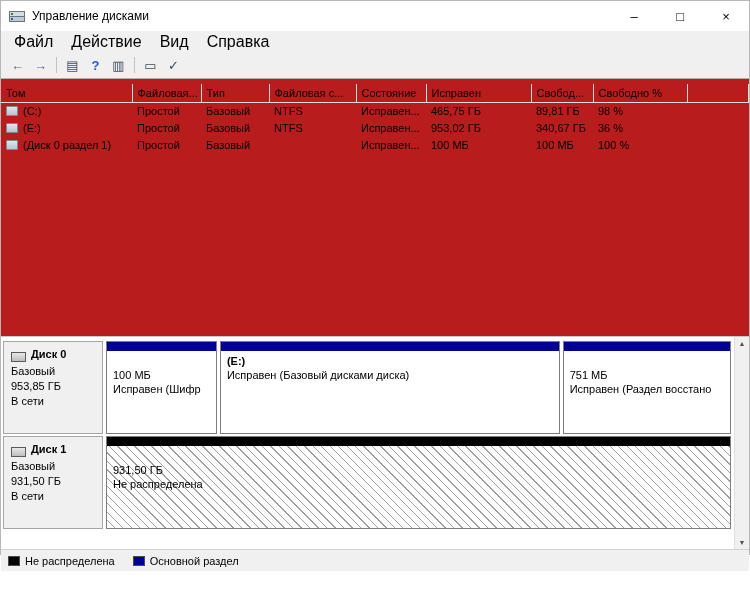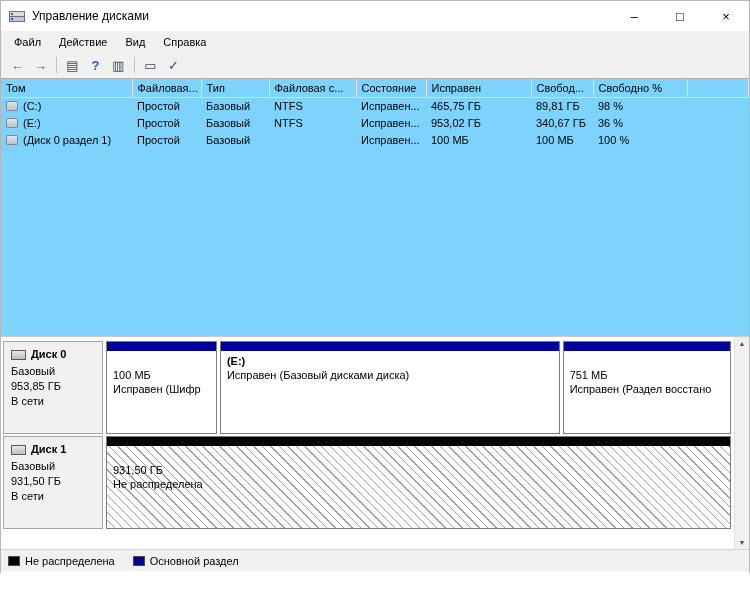--- a/index.html
+++ b/index.html
@@ -3,58 +3,58 @@
 <meta charset="utf-8">
 <style>
   * { box-sizing: border-box; margin: 0; padding: 0; }
   html,body { width: 750px; height: 593px; overflow: hidden; }
   body {
     font-family: "Liberation Sans", "DejaVu Sans", sans-serif;
     font-size: 12px;
     color: #000;
     background: #fff;
   }
-  .screen { width: 750px; height: 555px; display: flex; flex-direction: column; border-radius: 18px; }
+  .screen { width: 750px; height: 555px; display: flex; flex-direction: row; border-radius: 18px; }
   .window { border-left: 1px solid #b7b7b7; border-right: 1px solid #b7b7b7; border-top: 1px solid #b7b7b7; }
 
   
   .titlebar { height: 30px; background: #fff; display: flex; align-items: center; padding-left: 8px; }
   .app-icon { width: 16px; height: 14px; margin-right: 7px; flex: none; }
   .title { font-size: 12px; }
   .win-controls { margin-left: auto; display: flex; height: 100%; }
   .win-btn { width: 46px; height: 100%; display: flex; align-items: center; justify-content: center; font-size: 13px; cursor: default; }
 
   
   .menubar { height: 21px; background: #f0f0f0; display: flex; align-items: center; padding-left: 4px; }
-  .menu-item { padding: 20px 9px; font-size: 11px; }
+  .menu-item { padding: 20px 9px; font-size: 16px; }
 
   
   .toolbar { height: 27px; background: #f0f0f0; border-bottom: 1px solid #b0b0b0; display: flex; align-items: center; padding-left: 5px; }
   .tb-icon { width: 23px; height: 21px; display: flex; align-items: center; justify-content: center; font-size: 13px; color: #53677f; }
   .tb-icon.dark { color: #3a4a5a; }
   .tb-icon.blue { color: #1f5fbf; font-weight: bold; }
   .tb-sep { width: 1px; height: 16px; background: #c2c2c2; margin: 0 4px; }
 
   
-  .listpane { height: 258px; background: #7dd3fc; overflow: hidden; border-bottom: 1px solid #c9c9c9; }
+  .listpane { height: 258px; background: #b91c1c; overflow: hidden; border-bottom: 1px solid #c9c9c9; padding-top: 5px; }
   table { border-collapse: collapse; width: 100%; table-layout: fixed; font-size: 11px; }
   th { text-align: left; font-weight: normal; padding: 2px 5px; height: 18px;
        border-right: 1px solid #e2e2e2; border-bottom: 1px solid #dcdcdc;
        white-space: nowrap; overflow: hidden; }
   td { padding: 1px 5px; height: 17px; white-space: nowrap; overflow: hidden; }
   .vol-cell { display: flex; align-items: center; gap: 5px; }
   .vol-icon { width: 12px; height: 10px; flex: none; border: 1px solid #7d8a96;
               background: linear-gradient(#dfe6ec, #b8c4ce); border-radius: 1px; }
 
   
   .graphpane { position: relative; height: 212px; background: #fff; padding: 4px 18px 0 2px; }
   .disk-row { display: flex; height: 93px; margin-bottom: 2px; }
   .disk-info { width: 100px; flex: none; background: #f0f0f0; border: 1px solid #a6a6a6;
                padding: 5px 7px; font-size: 11px; line-height: 15px; }
-  .disk-title { font-weight: bold; display: flex; align-items: center; gap: 5px; margin-bottom: 2px; }
+  .disk-title { font-weight: bold; display: flex; align-items: flex-end; gap: 5px; margin-bottom: 2px; }
   .disk-icon { width: 15px; height: 10px; flex: none; border: 1px solid #5a5a5a;
                background: linear-gradient(#e8e8e8, #bdbdbd); }
   .partitions { flex: 1; display: flex; margin-left: 3px; }
   .partition { border: 1px solid #7e7e7e; background: #fff; display: flex; flex-direction: column; overflow: hidden; }
   .partition + .partition { margin-left: 3px; }
   .p-strip { height: 9px; flex: none; }
   .p-body { flex: 1; padding: 3px 6px; font-size: 11px; line-height: 14px; white-space: nowrap; overflow: hidden; }
   .p-line { min-height: 14px; }
   .p-label { font-weight: bold; }
   .hatch { background: repeating-linear-gradient(45deg, #ffffff 0px, #ffffff 5px, #9f9f9f 5px, #9f9f9f 6px); }

